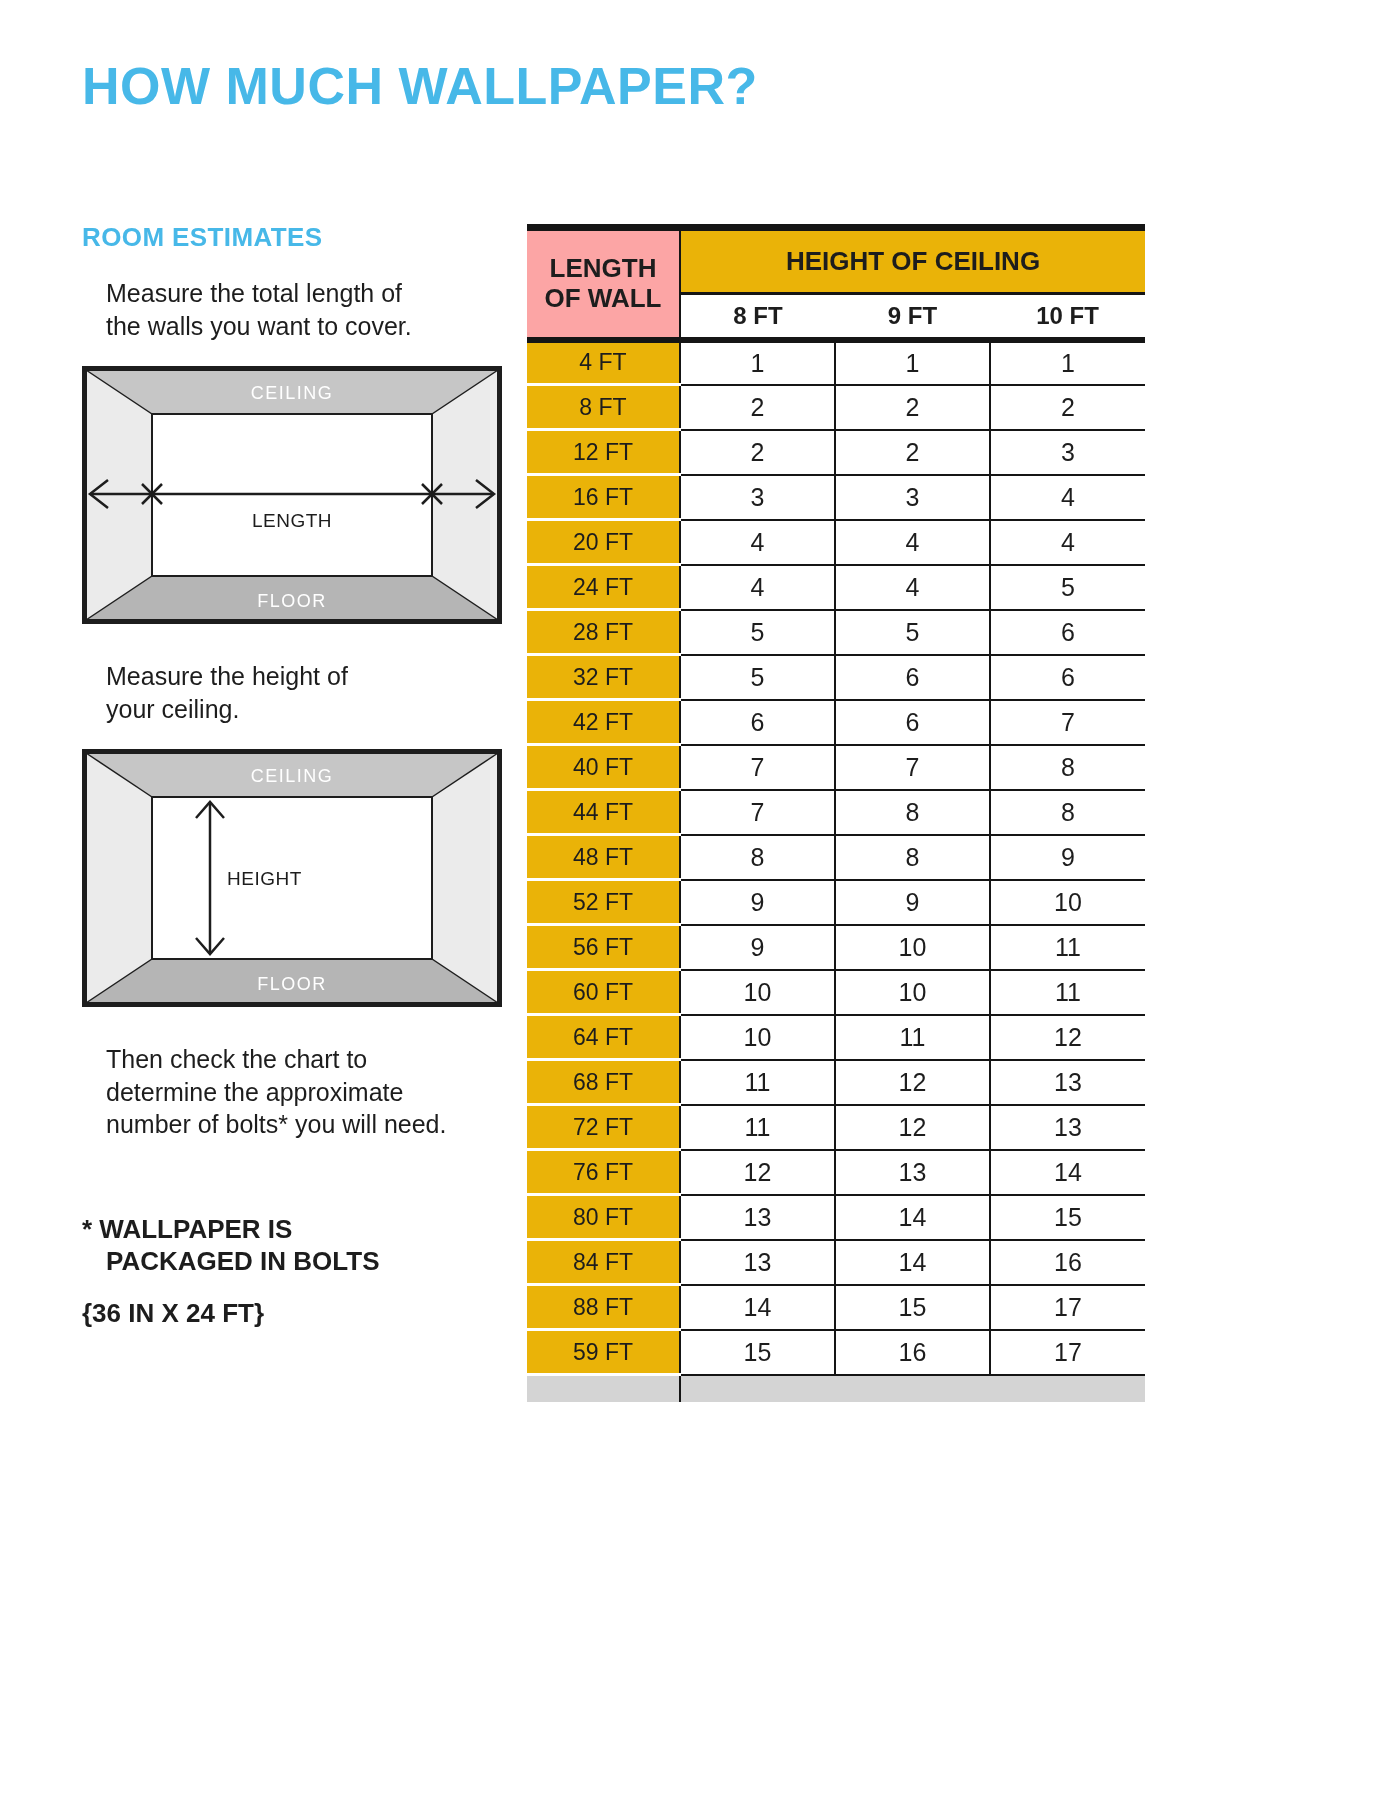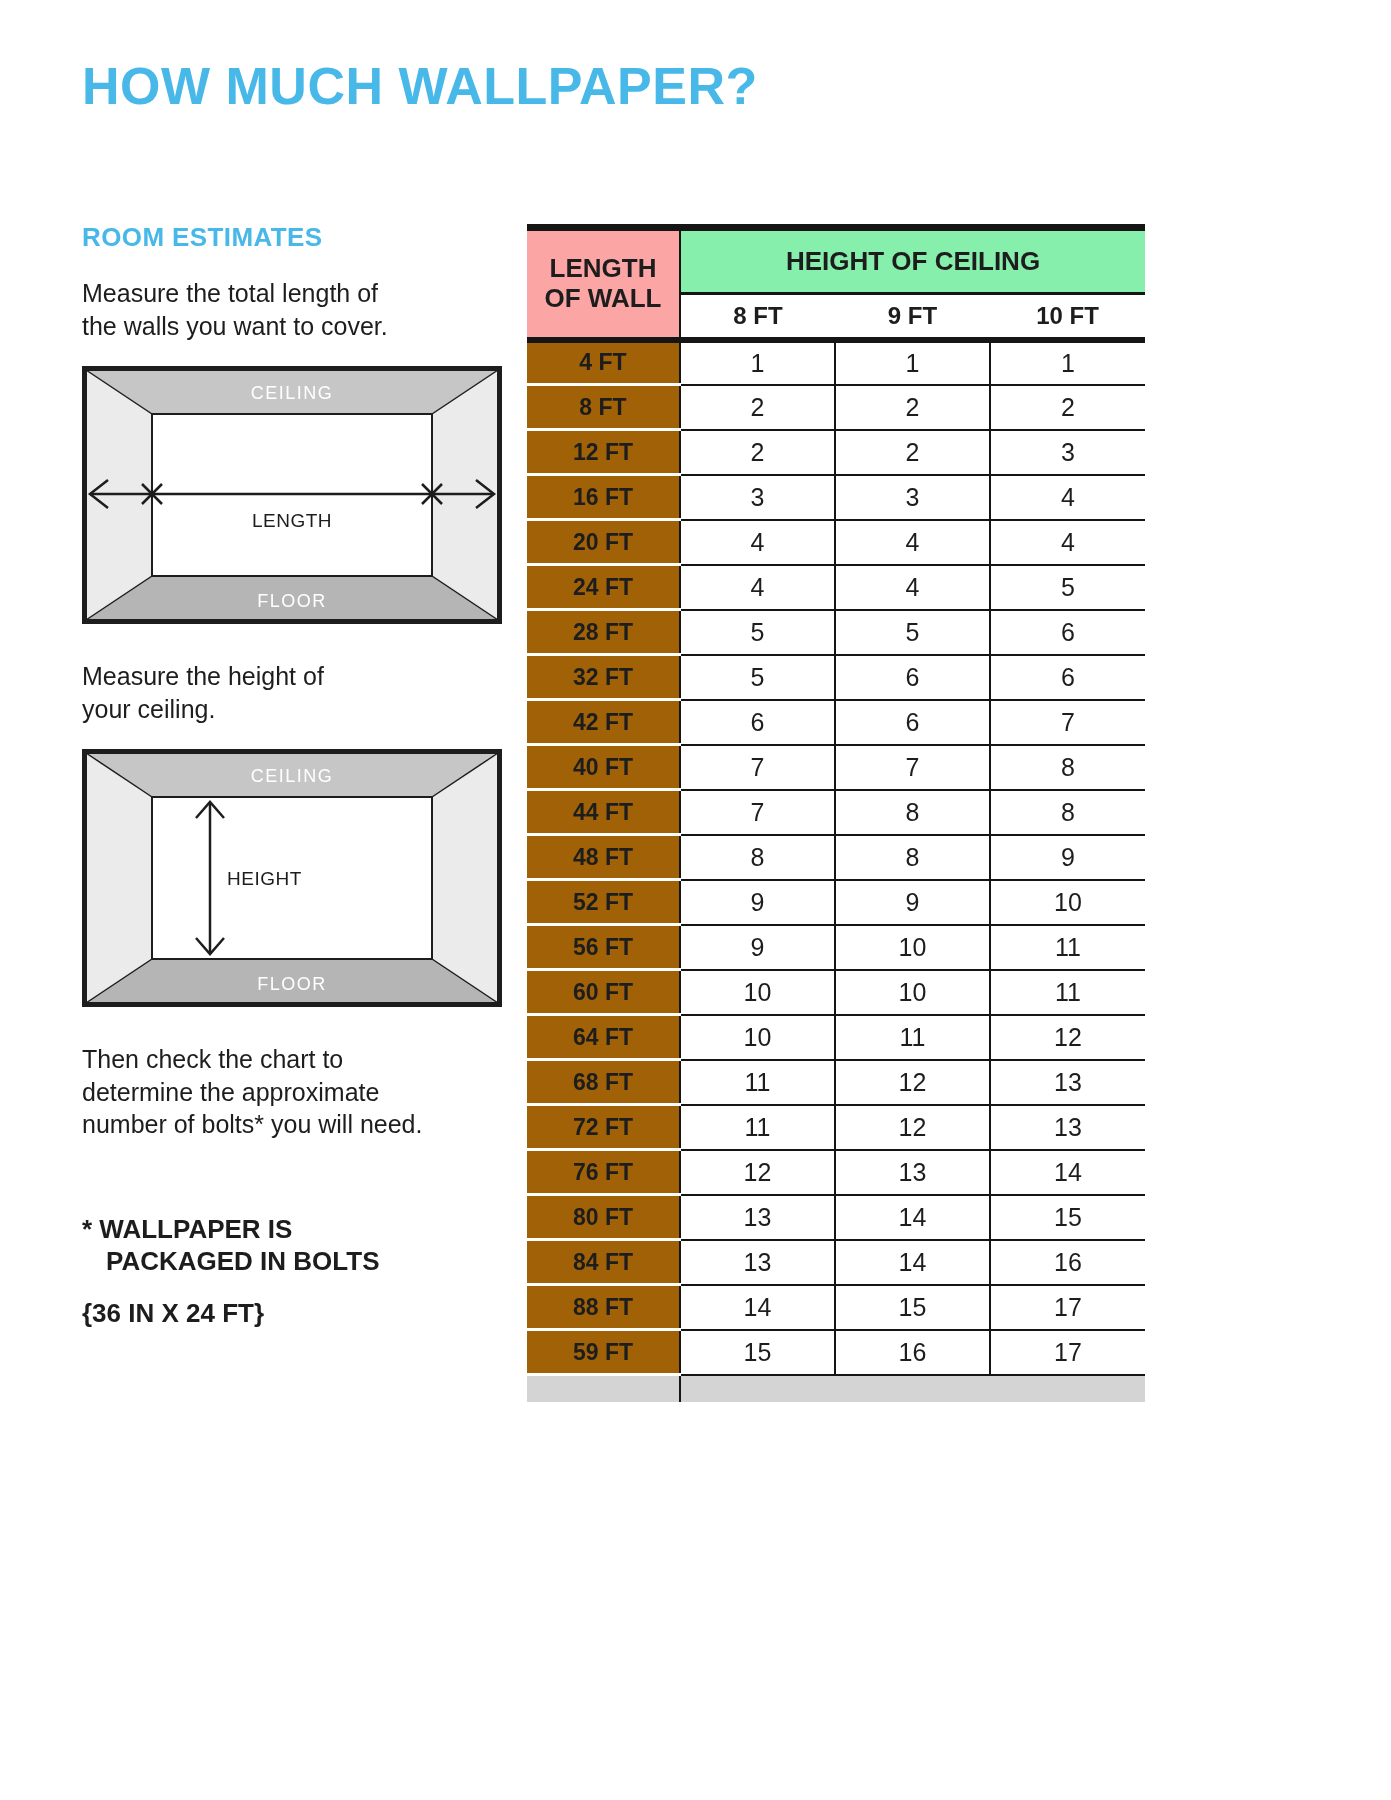--- a/index.html
+++ b/index.html
@@ -16,21 +16,21 @@
     font-size:52px; font-weight:bold; color:#47b8e8; letter-spacing:0.5px;
   }
 
   .left-col { position:absolute; left:82px; top:222px; width:420px; }
   .section-heading {
     font-size:26px; font-weight:bold; color:#47b8e8;
     letter-spacing:0.4px; margin-bottom:24px;
   }
   .step {
     font-size:25px; line-height:1.3; white-space:pre-line;
-    margin-bottom:24px; color:#1d1d1d;
+    margin-bottom:24px; color:#1d1d1d;margin-left:24px;
   }
   .diagram { display:block; margin-bottom:36px; }
   .diagram text { font-family:"Liberation Sans", sans-serif; }
   .step-3 { margin-bottom:72px; }
 
   .footnote { font-size:26px; font-weight:bold; line-height:1.25; margin-bottom:18px; }
   .footnote .line2 { padding-left:24px; }
   .bolt-info { font-size:26px; font-weight:bold; line-height:1.35; }
 
   .right-col { position:absolute; left:527px; top:224px; width:618px; }
@@ -45,35 +45,35 @@
   }
   col.c-label { width:153px; }
   col.c-val   { width:155px; }
 
   th.length-header {
     background:#fca5a5; font-size:26px; font-weight:bold; line-height:1.15;
     text-align:center; vertical-align:middle; padding:0 10px;
     border-bottom:6px solid #151515;
   }
   th.ceiling-header {
-    background:#86efac; font-size:26px; font-weight:bold;
+    background:#eab308; font-size:26px; font-weight:bold;
     height:66px; text-align:center; vertical-align:middle;
     border-left:2px solid #151515;
     border-bottom:3px solid #151515;
   }
   tr.subhdr th {
     background:#ffffff; font-size:24px; font-weight:bold;
     height:46px; text-align:center; vertical-align:middle;
     border-bottom:6px solid #151515;
   }
   tr.subhdr th:first-child { border-left:2px solid #151515; }
 
   tbody td { height:45px; text-align:center; vertical-align:middle; }
   td.row-label {
-    background:#a16207; font-weight:bold; font-size:23px;
+    background:#eab308; font-weight:normal; font-size:23px;
     border-top:3px solid #ffffff;
   }
   td.cell {
     font-size:25px;
     border-left:2px solid #151515;
     border-top:2px solid #151515;
   }
   tbody tr:first-child td.row-label { border-top:none; }
   tbody tr:first-child td.cell { border-top:none; }
 

